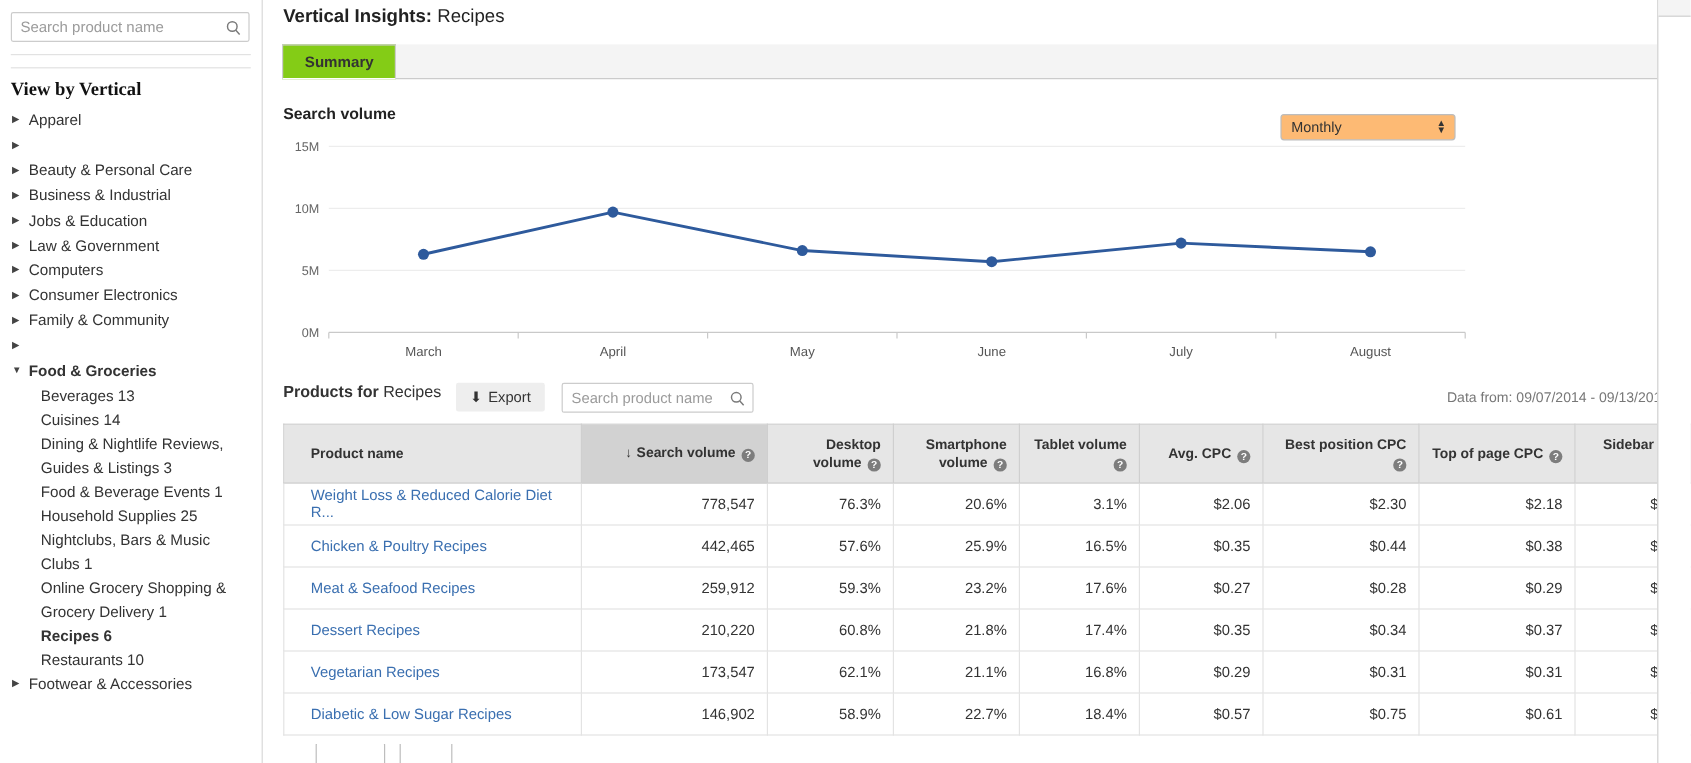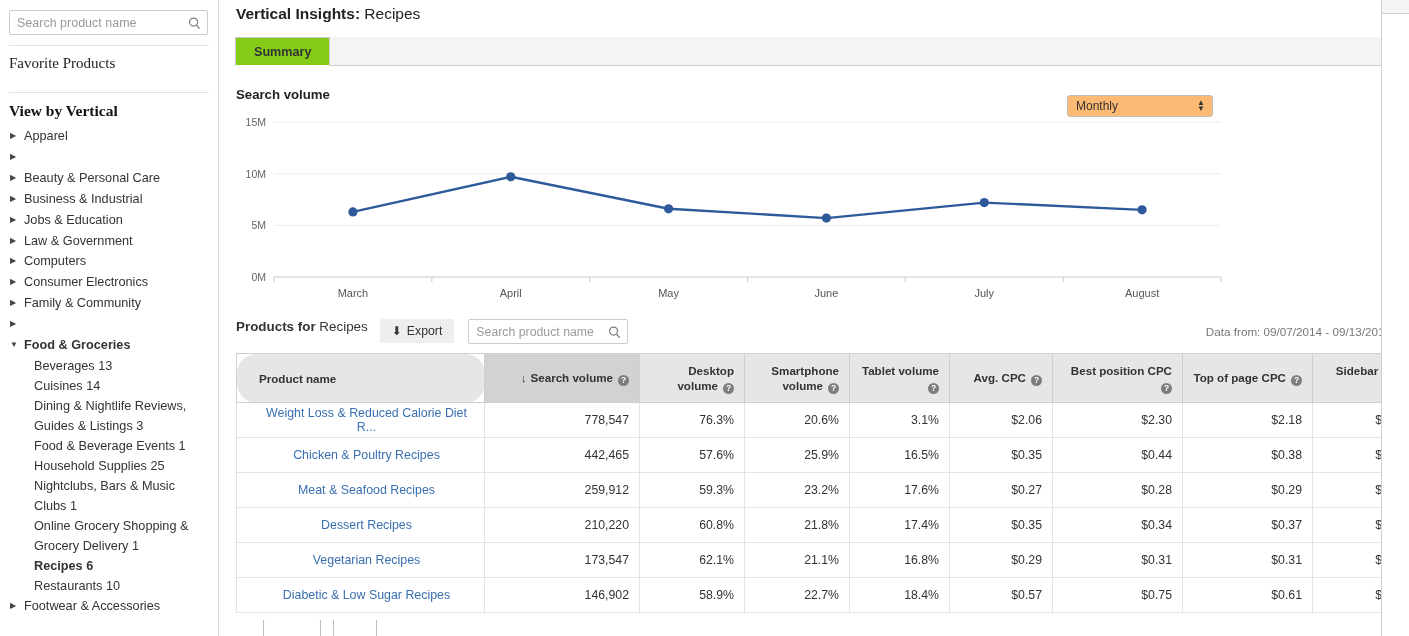--- a/index.html
+++ b/index.html
@@ -266,21 +266,21 @@
   .sortarrow { margin-right: 4px; font-size: 11px; }
   .tbl td {
     border: 1px solid #e3e3e3;
     font-size: 12.3px;
     color: #333;
     height: 35px;
     padding: 0 10px;
     text-align: right;
     vertical-align: middle;
   }
-  .tbl td.first { text-align: center; padding-left: 22px; }
+  .tbl td.first { text-align: left; padding-left: 22px; }
   .tbl td.first a {
     color: #3a6fb0;
     text-decoration: none;
     cursor: pointer;
     font-size: 12.4px;
   }
 
   
   .bottom-crop {
     position: relative;
@@ -337,21 +337,20 @@
           <svg viewBox="0 0 14 14" width="13" height="13">
             <circle cx="6" cy="6" r="4.3" fill="none" stroke="#7a7a7a" stroke-width="1.3"></circle>
             <line x1="9.2" y1="9.4" x2="12.6" y2="13.1" stroke="#7a7a7a" stroke-width="1.3"></line>
           </svg>
         </span>
       </div>
     </div>
 
     <div class="sb-divider"></div>
 
-    <div class="sb-fav">Favorite Products</div>
 
     <div class="sb-divider"></div>
 
     <div class="sb-heading">View by Vertical</div>
 
     <div class="vert-list" id="vert-list">
         <div class="vert-item">
           <span class="tri">▶</span>
           <span class="vlabel">Apparel</span>
         </div>
@@ -487,21 +486,21 @@
           </svg>
         </span>
       </div>
 
       <div class="data-from">Data from: 09/07/2014 - 09/13/2014</div>
     </div>
 
     <table class="tbl">
       <thead>
         <tr id="thead-row">
-            <th class="first" style="width: 248px; border-radius: 20px;"><span class="th-inner"><span>Product name</span></span></th>
+            <th class="first" style="width: 248px;"><span class="th-inner"><span>Product name</span></span></th>
             <th class=" sorted" style="width: 155px;"><span class="th-inner"><span class="sortarrow">↓</span><span>Search volume</span><span class="qmark">?</span></span></th>
             <th style="width: 105px;"><span class="th-inner"><span>Desktop volume</span><span class="qmark">?</span></span></th>
             <th style="width: 105px;"><span class="th-inner"><span>Smartphone volume</span><span class="qmark">?</span></span></th>
             <th style="width: 100px;"><span class="th-inner"><span>Tablet volume</span><span class="qmark">?</span></span></th>
             <th style="width: 103px;"><span class="th-inner"><span>Avg. CPC</span><span class="qmark">?</span></span></th>
             <th style="width: 130px;"><span class="th-inner"><span>Best position CPC</span><span class="qmark">?</span></span></th>
             <th style="width: 130px;"><span class="th-inner"><span>Top of page CPC</span><span class="qmark">?</span></span></th>
             <th style="width: 104px;"><span class="th-inner"><span>Sidebar CPC</span><span class="qmark">?</span></span></th>
           </tr>
       </thead>

